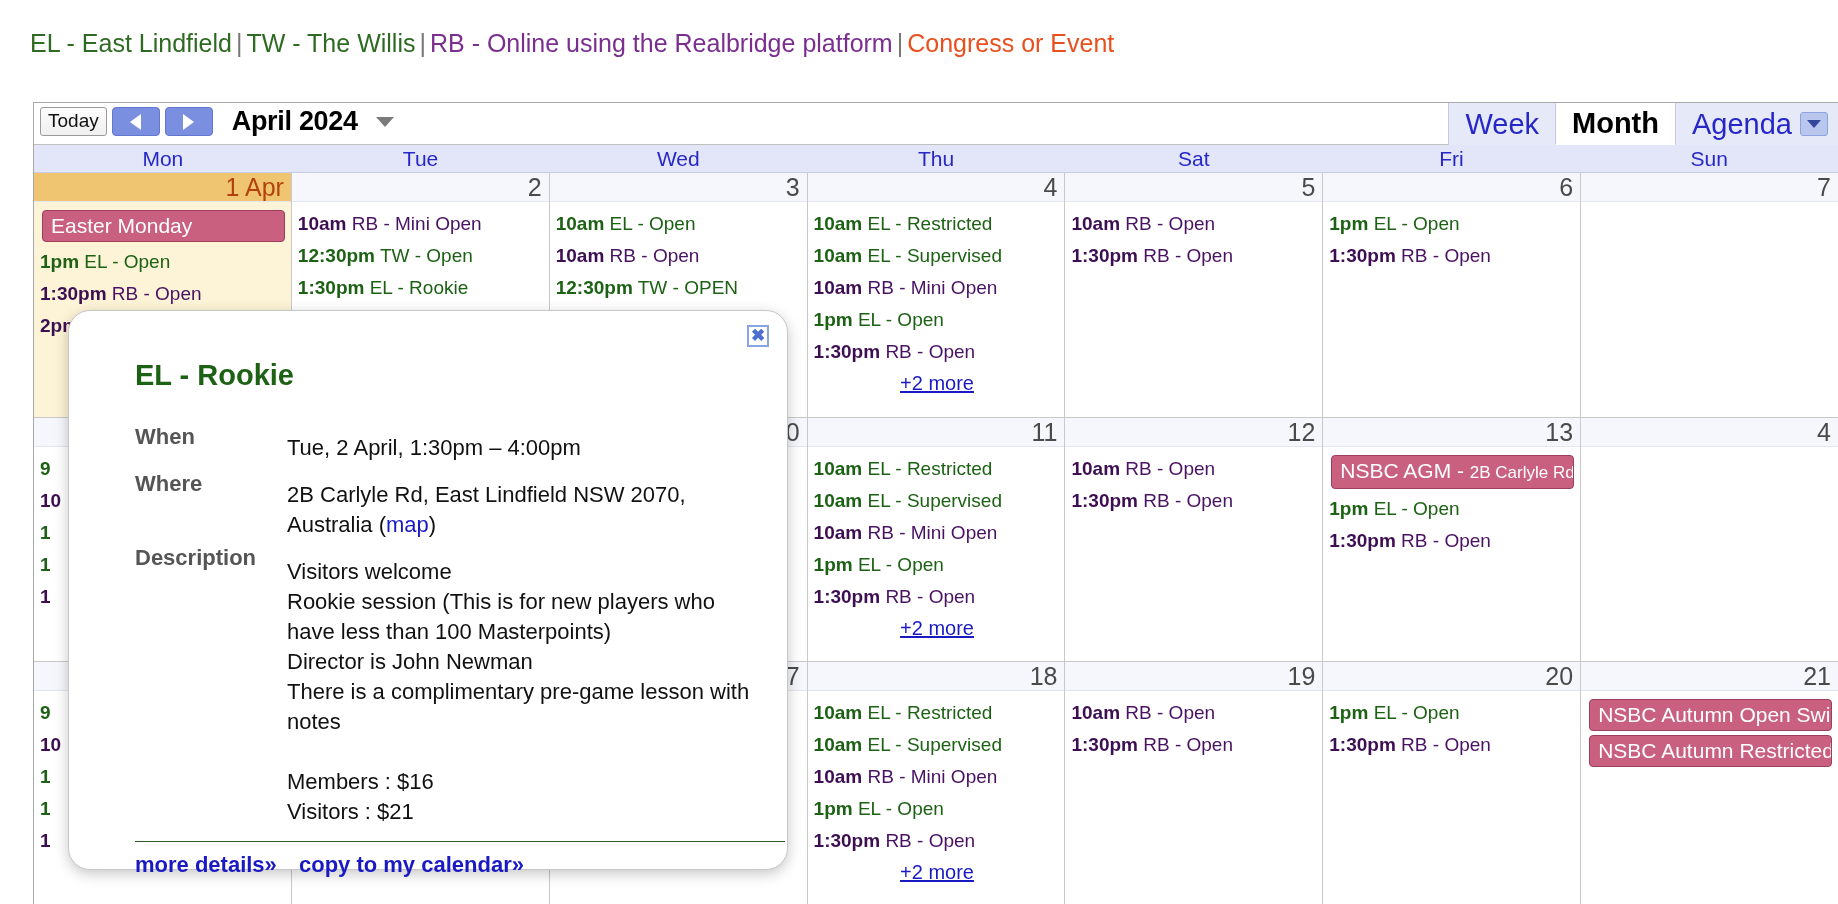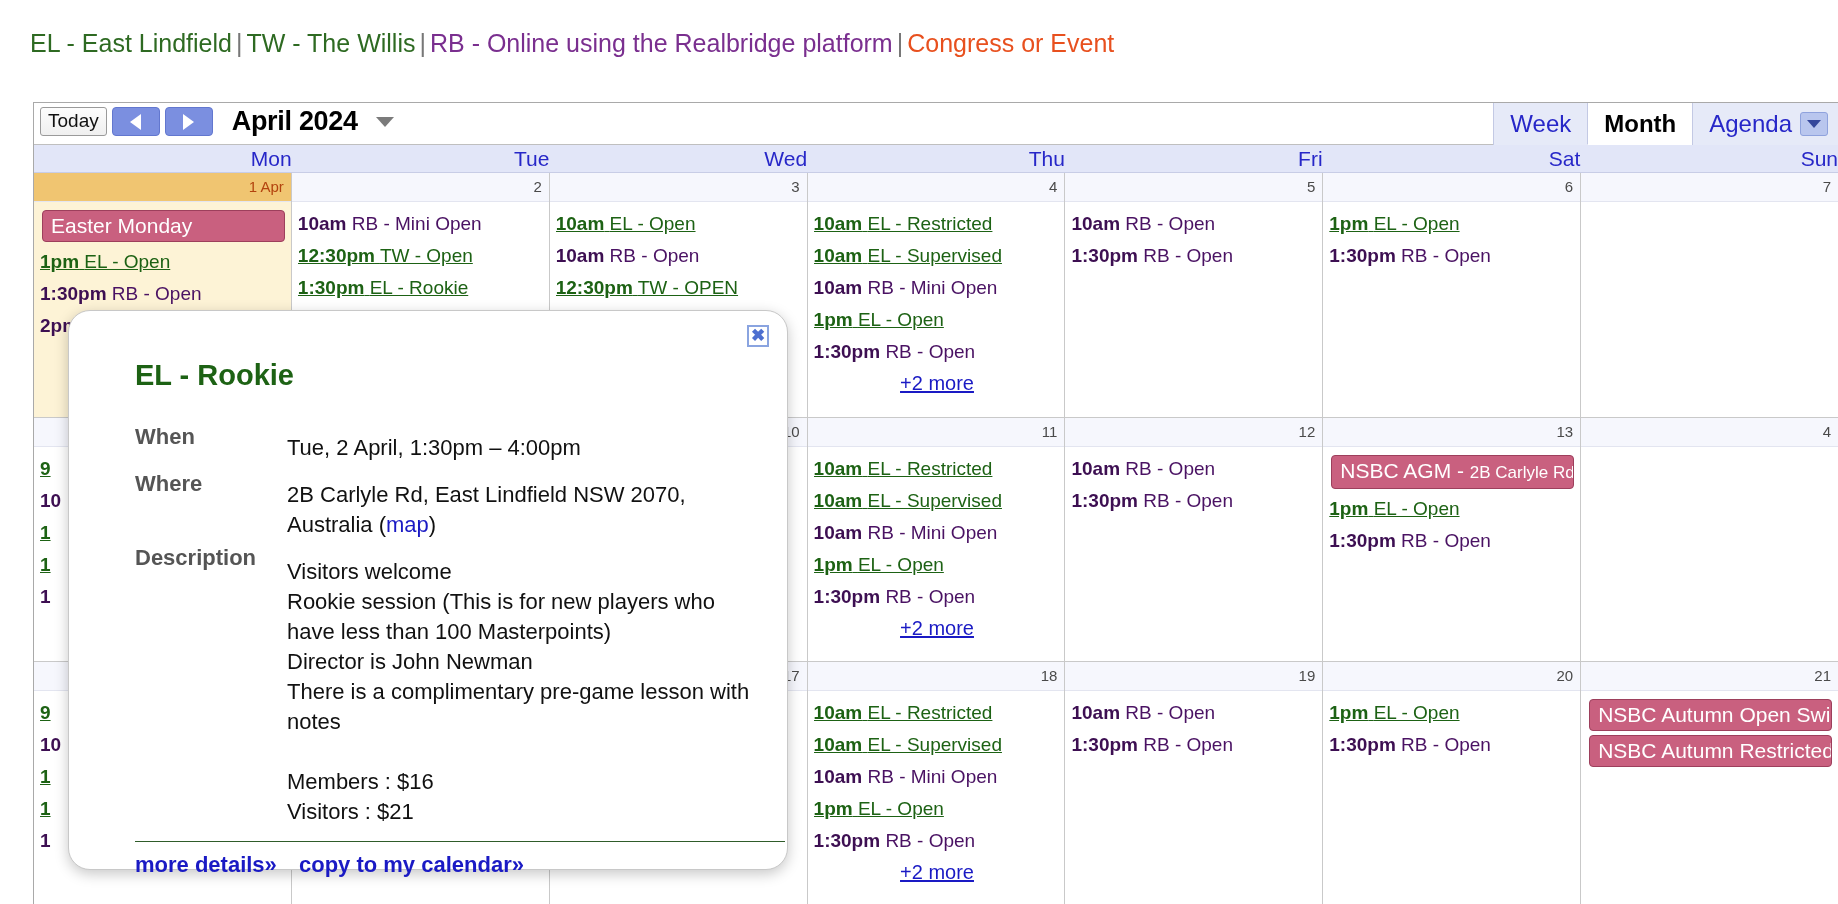--- a/index.html
+++ b/index.html
@@ -97,21 +97,21 @@
   }
 
   .tb-right {
     position: absolute; right: 0px; top: 0px;
     height: 42px;
     display: flex; align-items: stretch;
   }
   .viewtab {
     display: flex; align-items: center;
     padding: 8px 16px;
-    font-size: 24px;
+    font-size: 29px;
     color: #2727c8;
     background: #e6eaf8;
     border-left: 1px solid #c3c9e4;
     cursor: pointer;
   }
   .viewtab.active {
     color: #000000;
     font-weight: bold;
     background: #ffffff;
     border-bottom: 1px solid #ffffff;
@@ -139,21 +139,21 @@
 
   
   .dow-row {
     display: flex;
     height: 28px;
     background: #e2e6f8;
     border-bottom: 1px solid #c8cde6;
   }
   .dow {
     flex: 1 1 0;
-    text-align: right;
+    text-align: center;
     font-size: 21px;
     color: #2727c8;
     line-height: 27px;
   }
   .dow.sunday { flex: 1 1 0; }
 
   
   .weeks { position: relative; }
   .week {
     display: flex;
@@ -169,38 +169,38 @@
     background: #ffffff;
     overflow: hidden;
   }
   .day.last { border-right: none; }
   .daynum-bar {
     height: 29px;
     background: #f6f7fd;
     border-bottom: 1px solid #e3e5f0;
     text-align: right;
     padding-right: 7px;
-    font-size: 15px;
+    font-size: 25px;
     color: #4a4a4a;
     line-height: 28px;
     padding-left: 12px;
   }
   .day.today .daynum-bar { background: #f0c571; color: #b3430e; }
   .day.today { background: #fdf3d6; }
 
   .events { padding: 6px 4px 0 6px; }
   .ev {
     font-size: 19px;
     line-height: 32px;
     white-space: nowrap;
     overflow: hidden;
     cursor: pointer;
   }
   .ev .t { font-weight: bold; }
-  .ev.green  { color: #1d6214; text-decoration: underline; }
+  .ev.green  { color: #1d6214; }
   .ev.green .t { color: #1d6214; }
   .ev.purple { color: #4a1263; }
   .ev.purple .t { color: #3d0f52; }
 
   .chip {
     display: block;
     margin: 2px 2px 4px 2px;
     background: #c9607f;
     border: 1px solid #9d3f5c;
     border-radius: 4px;
@@ -324,22 +324,22 @@
           </div>
         </div>
       </div>
     </div>
 
     <div class="dow-row">
       <div class="dow">Mon</div>
       <div class="dow">Tue</div>
       <div class="dow">Wed</div>
       <div class="dow">Thu</div>
+      <div class="dow">Sat</div>
       <div class="dow">Fri</div>
-      <div class="dow">Sat</div>
       <div class="dow sunday">Sun</div>
     </div>
 
     <div class="weeks" id="weeks-grid">
         <div class="week w1">
           <div class="day today">
             <div class="daynum-bar">1 Apr</div>
             <div class="events">
               <div class="chip"><span>Easter Monday</span></div>
               <div class="ev green"><span class="t">1pm</span> <span>EL - Open</span></div>

